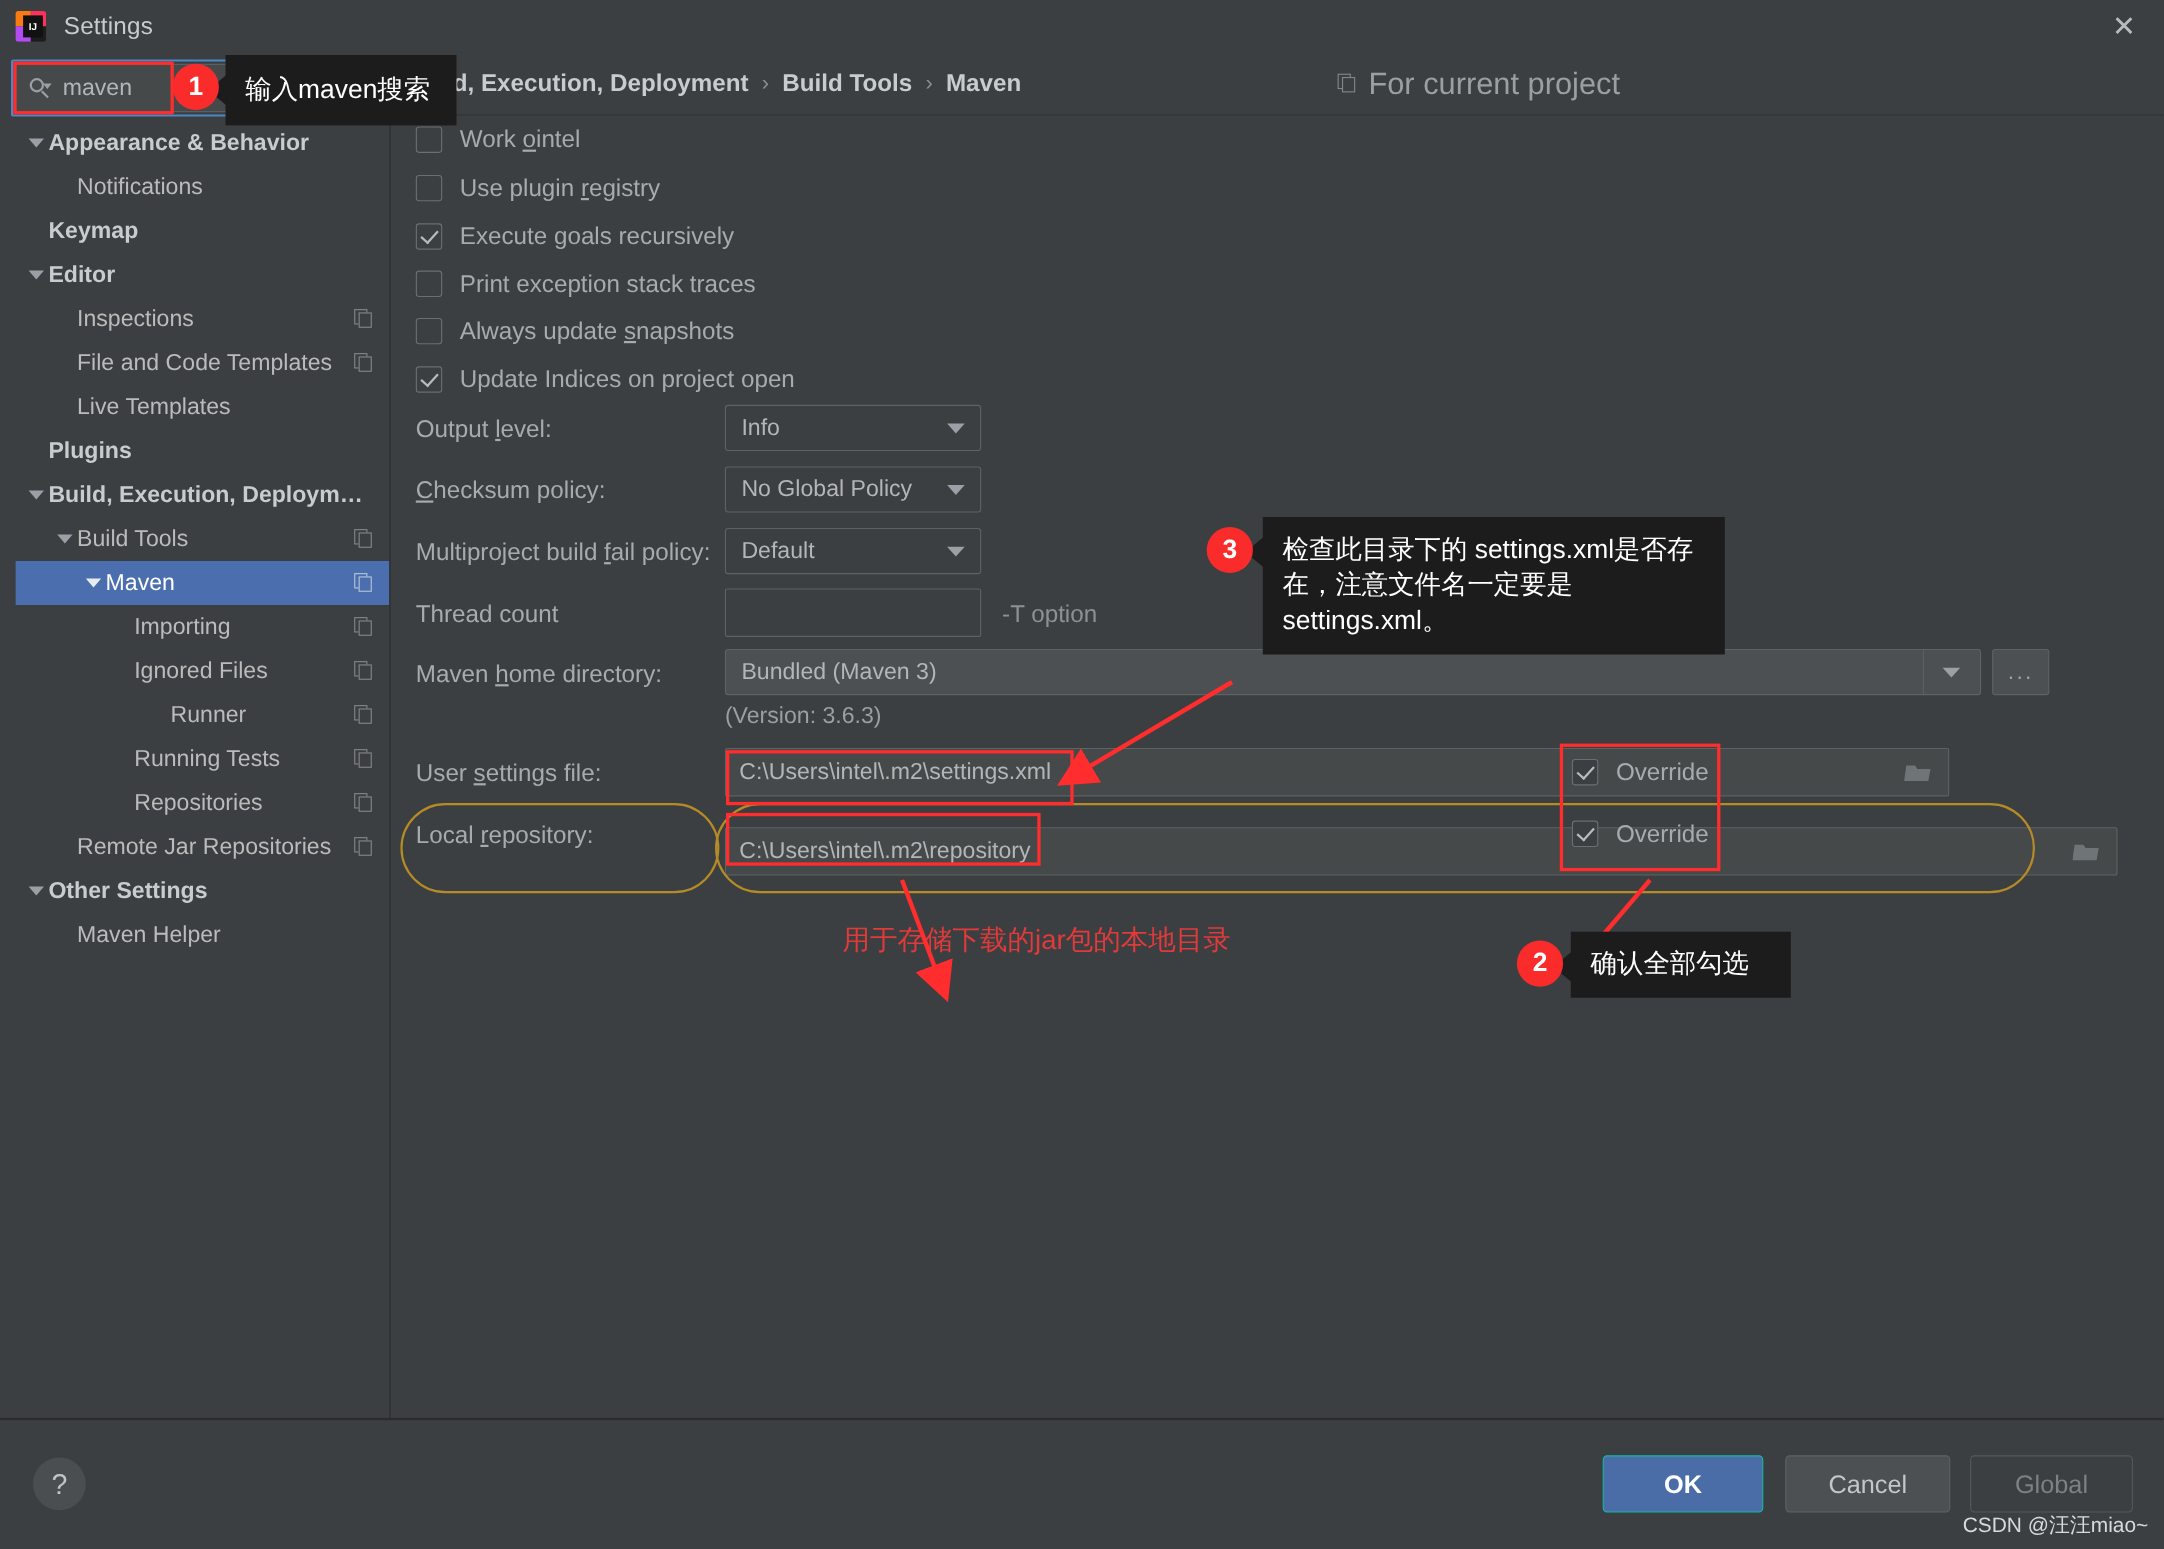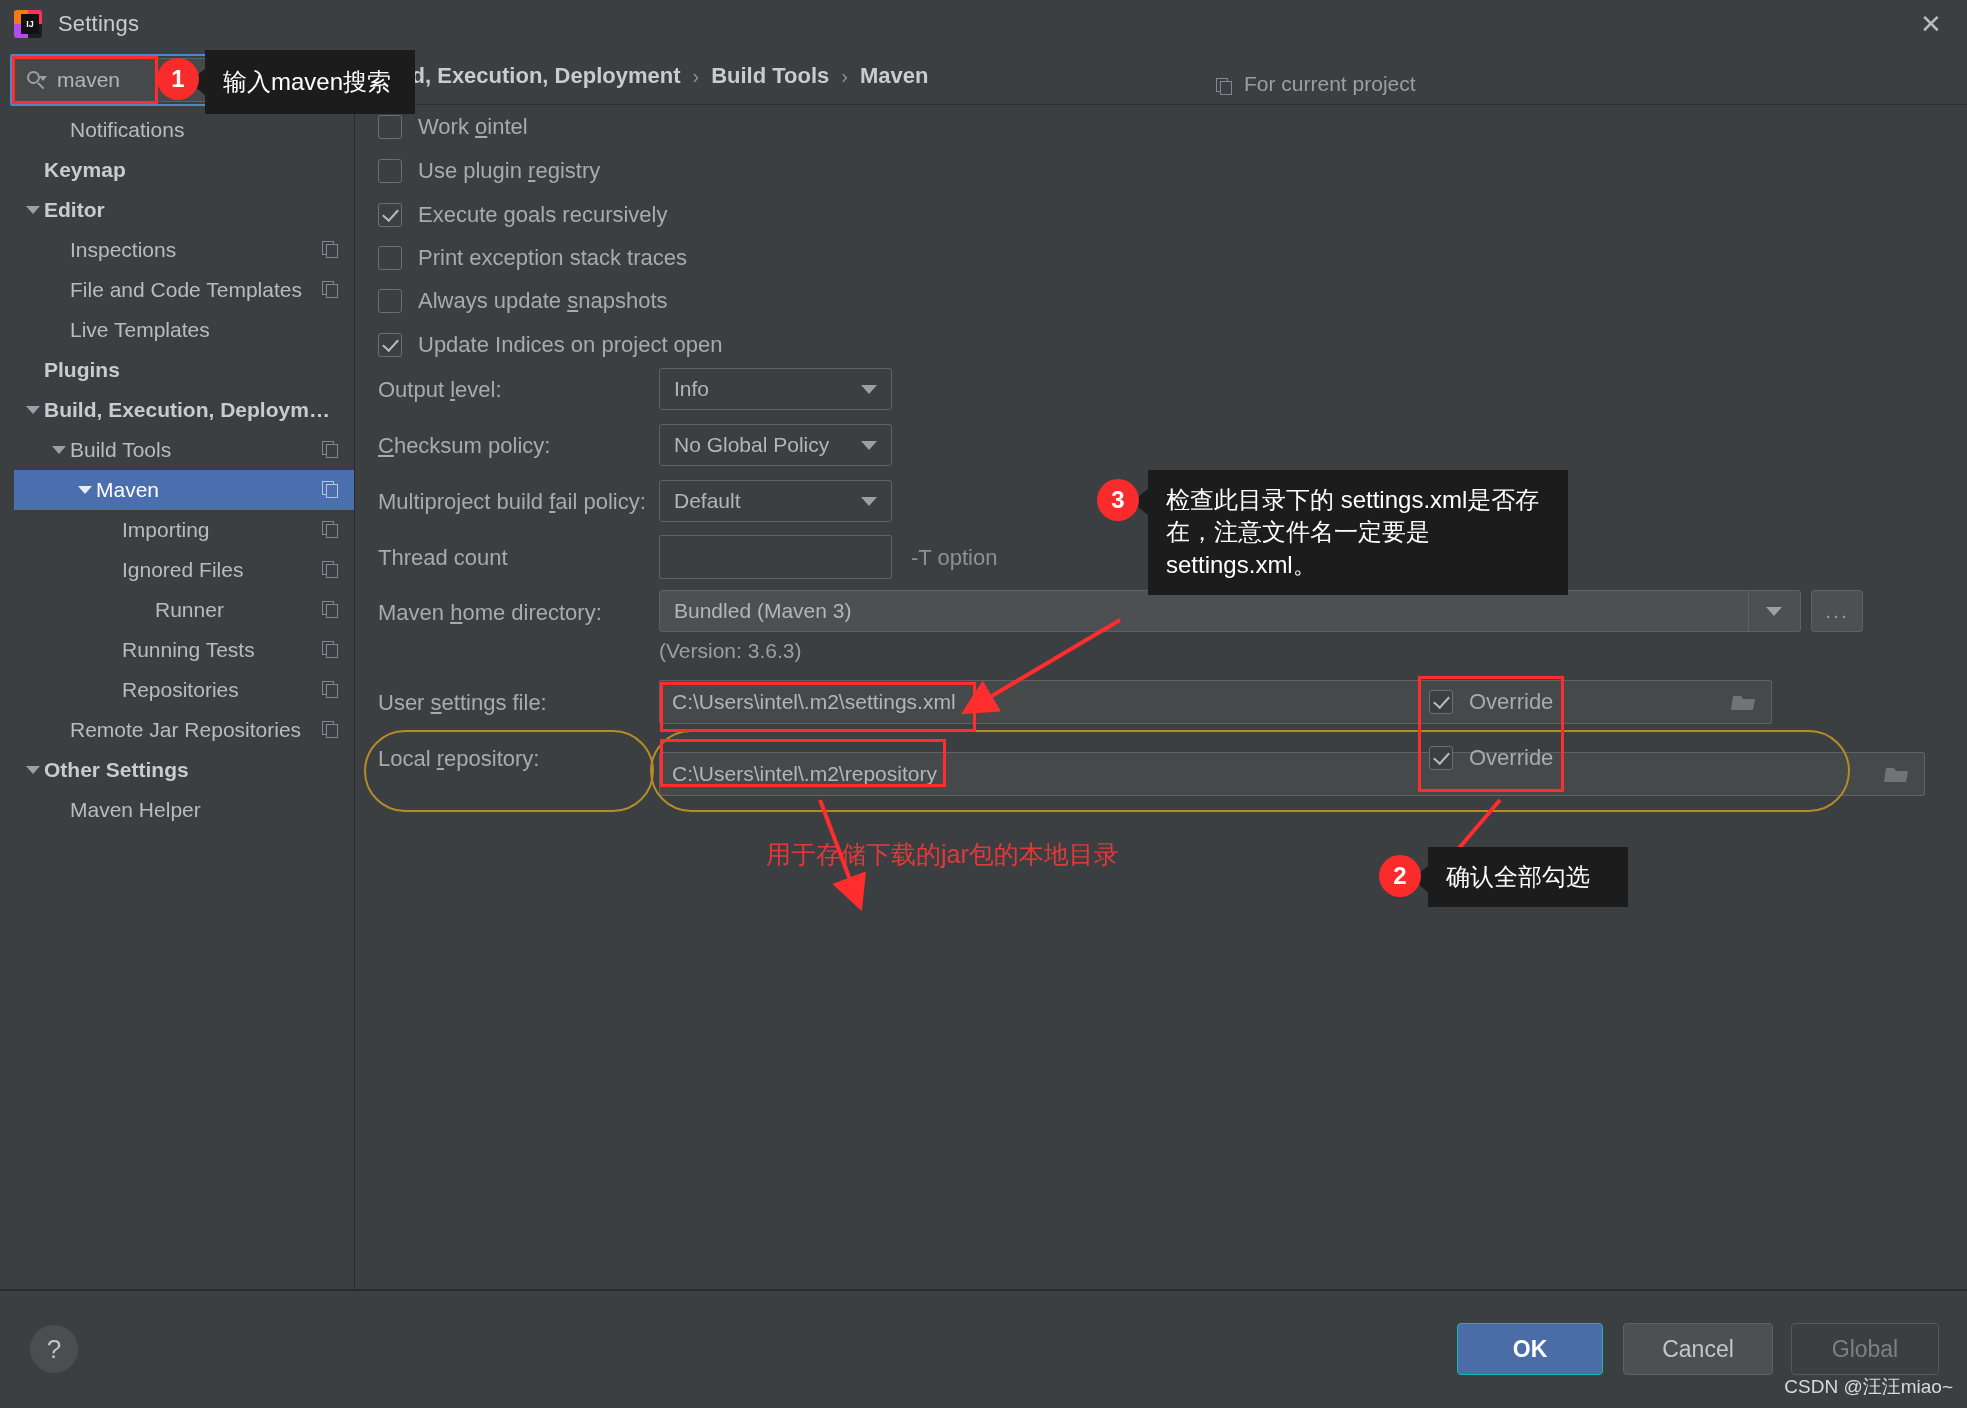--- a/index.html
+++ b/index.html
@@ -120,21 +120,21 @@
   #main { position:absolute; left:356px; top:48px; right:0; bottom:118px; }
 
   #breadcrumb {
     position:absolute; left:14px; top:8px; height:40px;
     display:flex; align-items:center; font-size:22px; font-weight:bold; color:#c9ccce;
     white-space:nowrap;
   }
   #breadcrumb .sep { margin:0 12px; color:#8d9194; font-weight:normal; font-size:20px; }
   #for-project {
     position:absolute; left:860px; top:8px; height:40px;
-    display:flex; align-items:flex-end; font-size:21px; color:#9b9fa2; font-weight:normal;
+    display:flex; align-items:center; font-size:28px; color:#9b9fa2; font-weight:normal;
   }
   #for-project .copy-icon { margin-right:10px; }
   #hdr-divider{
     position:absolute; left:0; top:56px; right:0; height:1px; background:#323232;
   }
 
   
   .cbrow {
     position:absolute; left:22px; display:flex; align-items:center; height:34px;
     font-size:22px; color:#a7abae;
@@ -257,20 +257,26 @@
       <div class="lens"></div>
         <div class="handle"></div>
         <div class="caret"></div>
     </div>
     <input id="search-input" value="maven" placeholder="Search settings" style="">
   </div>
   <div id="search-focus-ring"></div>
   <div id="search-red-box"></div>
 
   <div id="sidebar">
+      <div class="tree-item bold" style="padding-left: 8px;">
+        <span class="tree-arrow">
+          <i></i>
+        </span>
+        <span class="tree-label">Appearance &amp; Behavior</span>
+      </div>
       <div class="tree-item" style="padding-left: 34px;">
         <span class="tree-arrow"></span>
         <span class="tree-label">Notifications</span>
       </div>
       <div class="tree-item bold" style="padding-left: 8px;">
         <span class="tree-arrow"></span>
         <span class="tree-label">Keymap</span>
       </div>
       <div class="tree-item bold" style="padding-left: 8px;">
         <span class="tree-arrow">

